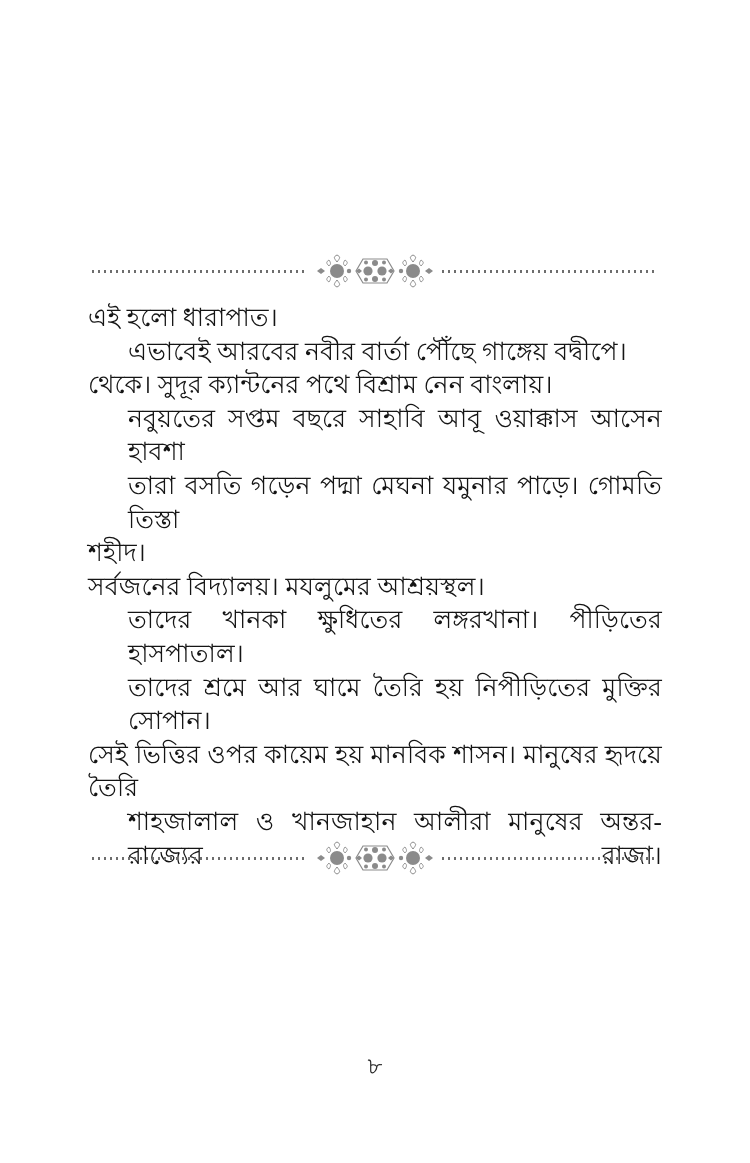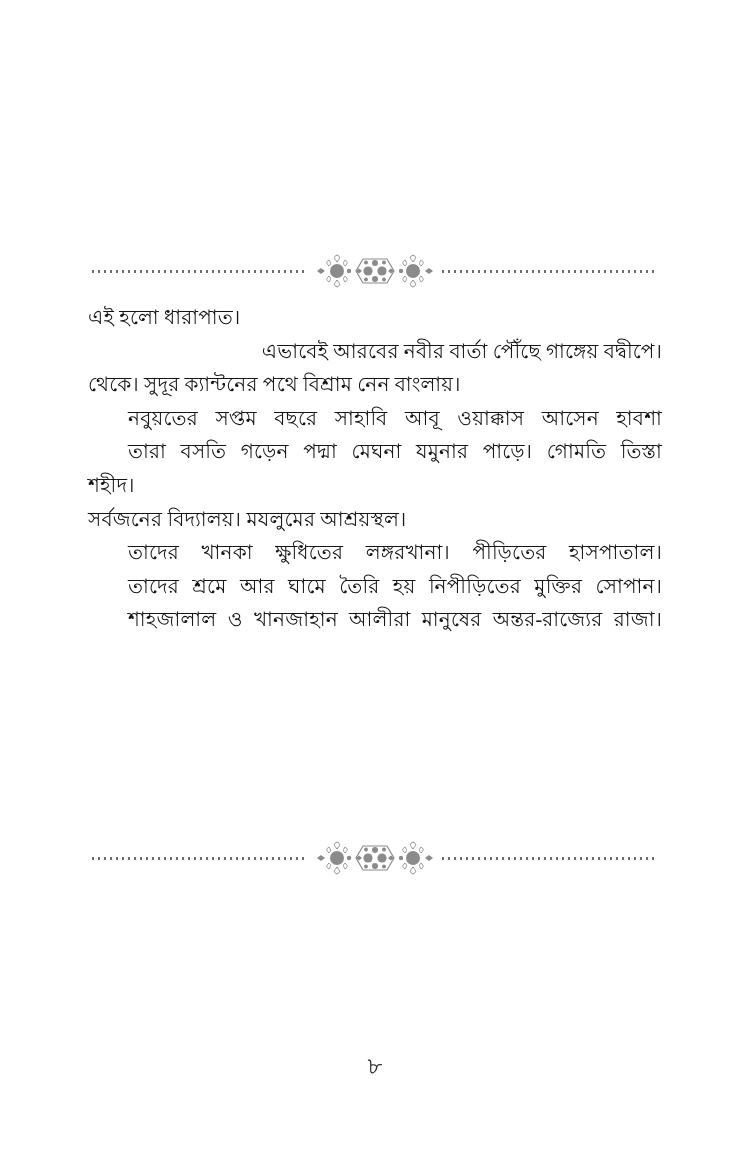--- a/index.html
+++ b/index.html
@@ -35,35 +35,34 @@
     width: 120px;
     height: 34px;
     margin: 0 7px;
     flex: 0 0 auto;
   }
   .body-text {
     position: absolute;
     left: 88px;
     top: 301px;
     width: 574px;
-    font-size: 20px;
+    font-size: 25px;
     line-height: 33.6px;
     letter-spacing: 0.2px;
   }
   .text-line {
     text-align: left;
     white-space: normal;
   }
   .text-line.fill {
     text-align: justify;
     text-align-last: justify;
   }
   .text-line.indent {
     padding-left: 40px;
-    text-align: right;
   }
   .page-number {
     position: absolute;
     top: 1048px;
     left: 0;
     width: 100%;
     text-align: center;
     font-size: 23px;
     color: #2a2a2a;
   }
@@ -122,20 +121,21 @@
   <div class="body-text">
       <div class="text-line">এই হলো ধারাপাত।</div>
       <div class="text-line indent">এভাবেই আরবের নবীর বার্তা পৌঁছে গাঙ্গেয় বদ্বীপে।</div>
       <div class="text-line">থেকে। সুদূর ক্যান্টনের পথে বিশ্রাম নেন বাংলায়।</div>
       <div class="text-line fill indent">নবুয়তের সপ্তম বছরে সাহাবি আবূ ওয়াক্কাস আসেন হাবশা</div>
       <div class="text-line fill indent">তারা বসতি গড়েন পদ্মা মেঘনা যমুনার পাড়ে। গোমতি তিস্তা</div>
       <div class="text-line">শহীদ।</div>
       <div class="text-line">সর্বজনের বিদ্যালয়। মযলুমের আশ্রয়স্থল।</div>
       <div class="text-line fill indent">তাদের খানকা ক্ষুধিতের লঙ্গরখানা। পীড়িতের হাসপাতাল।</div>
       <div class="text-line fill indent">তাদের শ্রমে আর ঘামে তৈরি হয় নিপীড়িতের মুক্তির সোপান।</div>
+      <div class="text-line fill">সেই ভিত্তির ওপর কায়েম হয় মানবিক শাসন। মানুষের হৃদয়ে তৈরি</div>
       <div class="text-line fill indent">শাহজালাল ও খানজাহান আলীরা মানুষের অন্তর-রাজ্যের রাজা।</div>
     </div>
 
   <div class="divider divider-bottom">
     <div class="dotted-rule"></div>
     <svg class="ornament" viewBox="0 0 120 34" xmlns="http://www.w3.org/2000/svg">
       <g stroke="#8b8b8b" fill="none" stroke-width="1.2">
         <path d="M48 5 L72 5 L79 17 L72 29 L48 29 L41 17 Z"></path>
       </g>
       <g fill="#8b8b8b">

